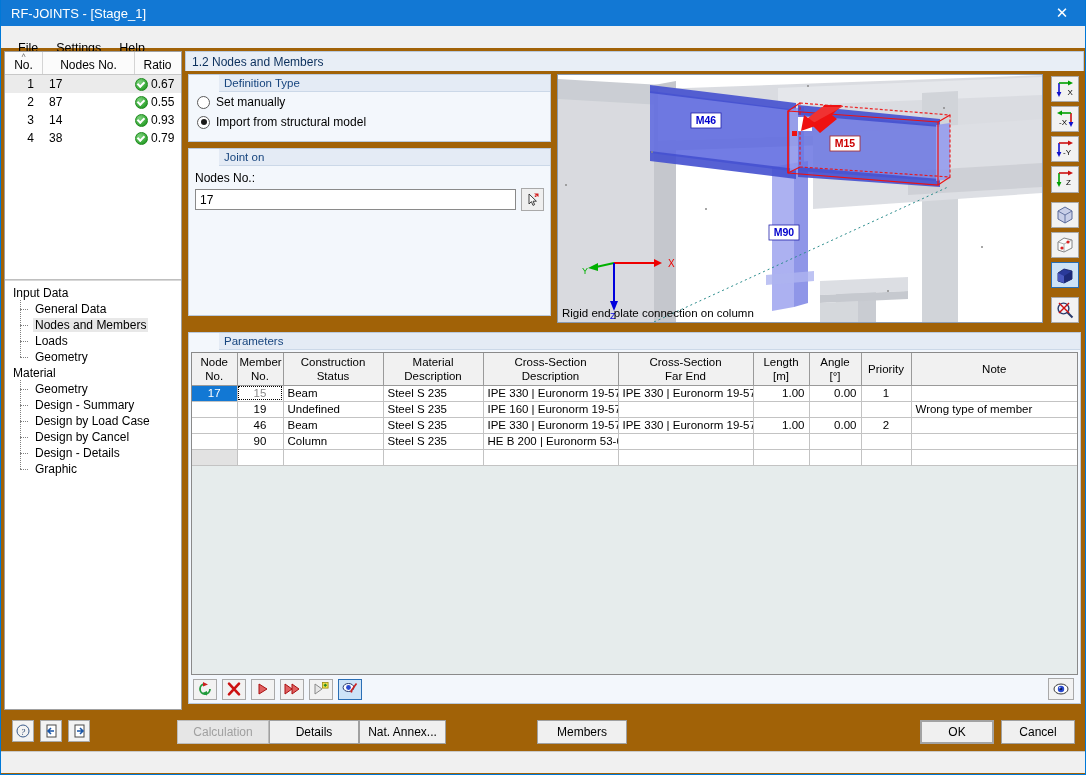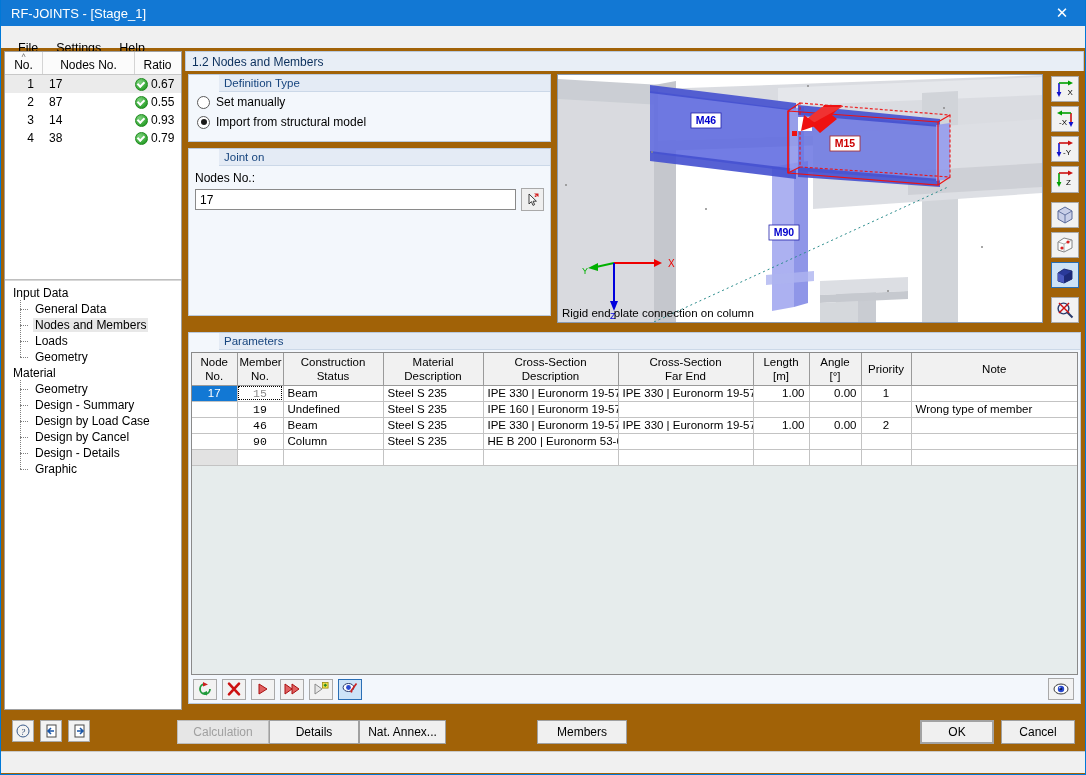--- a/index.html
+++ b/index.html
@@ -284,21 +284,21 @@
     color: #000;
     white-space: nowrap; overflow: hidden;
   }
   td.nodecell {
     background: #e2e2e2; text-align: center;
     border-right: 1px solid #9a9a9a;
   }
   td.nodecell.sel {
     background: #1278d4; color: #ffffff;
   }
-  td.membercell { text-align: center; font-family: Liberation Mono, monospace; }
+  td.membercell { text-align: center; }
   td.membercell.focus {
     color: #8a8a8a;
     outline: 1px dotted #000; outline-offset: -2px;
   }
   td.num { text-align: right; }
   td.ctr { text-align: center; }
   td.undef { color: #9b7d23; }
   td.grayblank { background: #f1f1f1; }
   td.whitecell { background: #ffffff; }
   .filler td { background: #e6ecec; border-bottom: none; height: 100%; }

